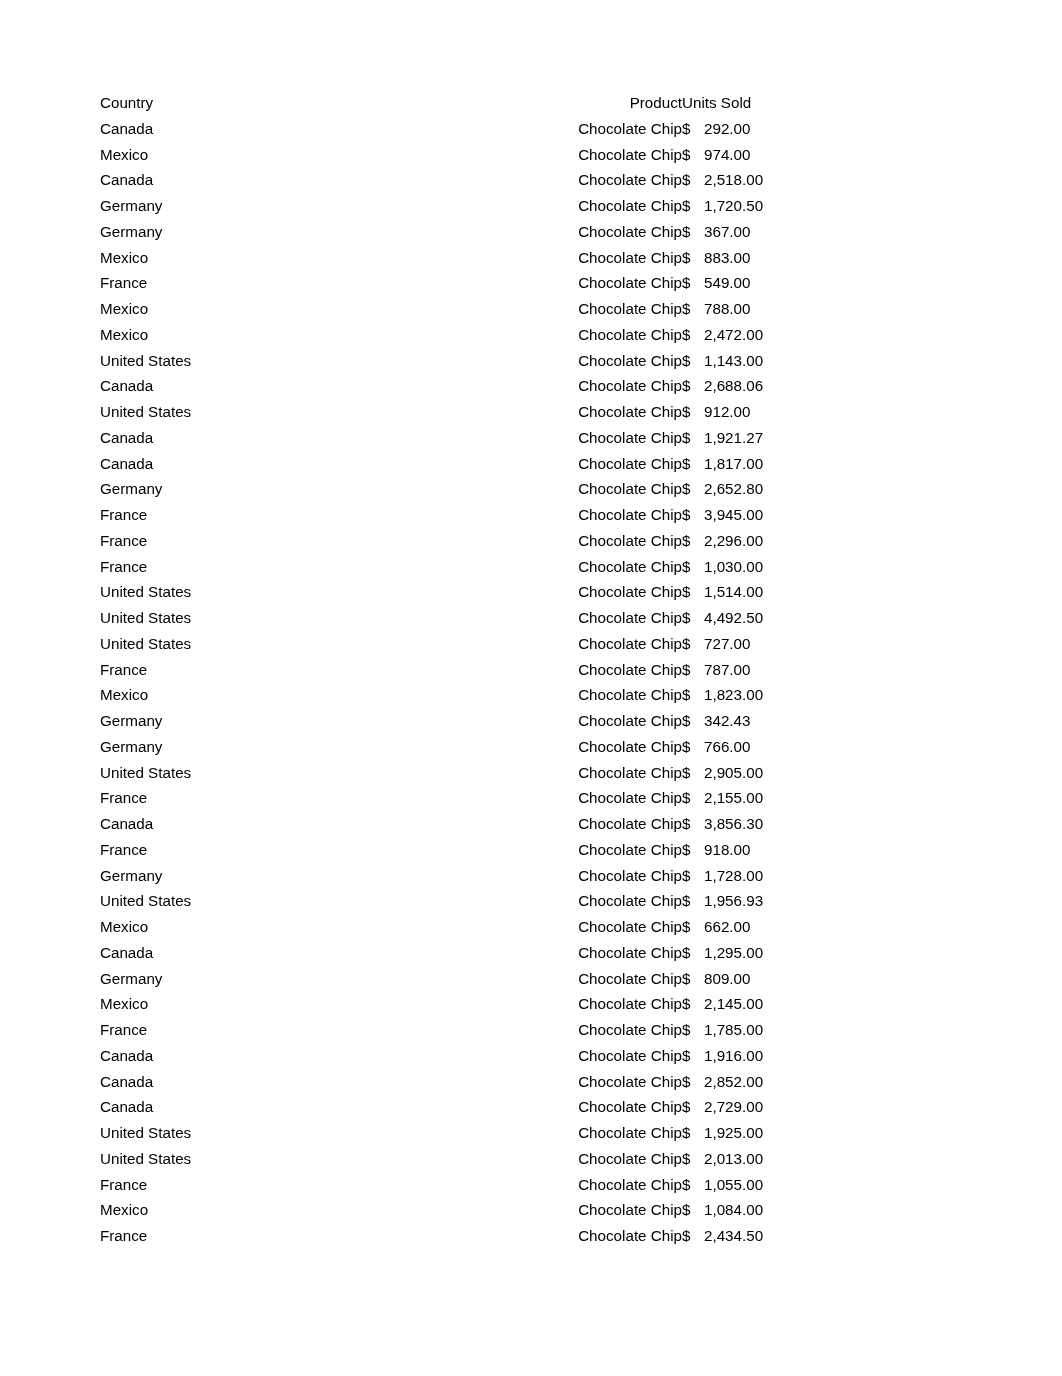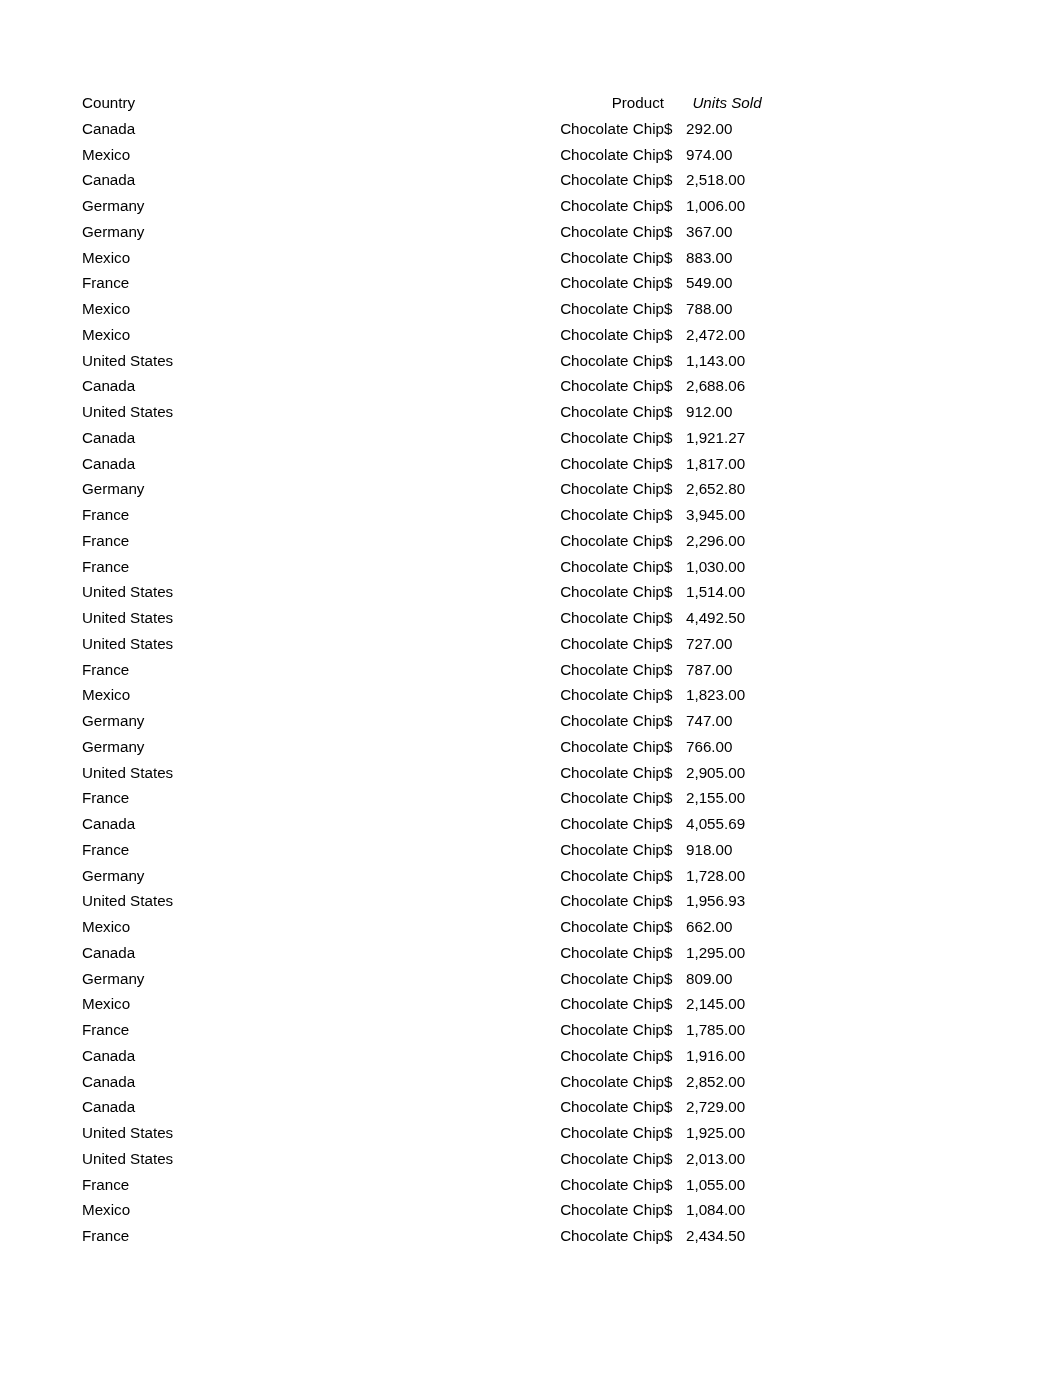--- a/index.html
+++ b/index.html
@@ -15,21 +15,21 @@
     -webkit-font-smoothing: antialiased;
   }
   #sheet {
     position: relative;
     width: 1062px;
     height: 1376px;
     overflow: hidden;
   }
   table.grid {
     position: absolute;
-    left: 82px;
+    left: 100px;
     top: 90px;
     border-collapse: collapse;
     font-size: 15.2px;
     line-height: 25.75px;
   }
   table.grid th,
   table.grid td {
     padding: 0;
     margin: 0;
     font-weight: normal;
@@ -45,22 +45,21 @@
 
   th.h-country,
   td.cell-country {
     text-align: left;
   }
   th.h-product,
   td.cell-product {
     text-align: right;
   }
   th.h-units {
-    text-align: center;
-    font-style: italic;
+    text-align: left;
   }
   td.cell-symbol {
     text-align: left;
   }
   td.cell-amount {
     text-align: left;
   }
 </style>
 </head>
 <body>
@@ -96,21 +95,21 @@
         <tr>
           <td class="cell-country">Canada</td>
           <td class="cell-product">Chocolate Chip</td>
           <td class="cell-symbol">$</td>
           <td class="cell-amount">2,518.00</td>
         </tr>
         <tr>
           <td class="cell-country">Germany</td>
           <td class="cell-product">Chocolate Chip</td>
           <td class="cell-symbol">$</td>
-          <td class="cell-amount">1,006.00</td>
+          <td class="cell-amount">1,720.50</td>
         </tr>
         <tr>
           <td class="cell-country">Germany</td>
           <td class="cell-product">Chocolate Chip</td>
           <td class="cell-symbol">$</td>
           <td class="cell-amount">367.00</td>
         </tr>
         <tr>
           <td class="cell-country">Mexico</td>
           <td class="cell-product">Chocolate Chip</td>
@@ -216,21 +215,21 @@
         <tr>
           <td class="cell-country">Mexico</td>
           <td class="cell-product">Chocolate Chip</td>
           <td class="cell-symbol">$</td>
           <td class="cell-amount">1,823.00</td>
         </tr>
         <tr>
           <td class="cell-country">Germany</td>
           <td class="cell-product">Chocolate Chip</td>
           <td class="cell-symbol">$</td>
-          <td class="cell-amount">747.00</td>
+          <td class="cell-amount">342.43</td>
         </tr>
         <tr>
           <td class="cell-country">Germany</td>
           <td class="cell-product">Chocolate Chip</td>
           <td class="cell-symbol">$</td>
           <td class="cell-amount">766.00</td>
         </tr>
         <tr>
           <td class="cell-country">United States</td>
           <td class="cell-product">Chocolate Chip</td>
@@ -240,21 +239,21 @@
         <tr>
           <td class="cell-country">France</td>
           <td class="cell-product">Chocolate Chip</td>
           <td class="cell-symbol">$</td>
           <td class="cell-amount">2,155.00</td>
         </tr>
         <tr>
           <td class="cell-country">Canada</td>
           <td class="cell-product">Chocolate Chip</td>
           <td class="cell-symbol">$</td>
-          <td class="cell-amount">4,055.69</td>
+          <td class="cell-amount">3,856.30</td>
         </tr>
         <tr>
           <td class="cell-country">France</td>
           <td class="cell-product">Chocolate Chip</td>
           <td class="cell-symbol">$</td>
           <td class="cell-amount">918.00</td>
         </tr>
         <tr>
           <td class="cell-country">Germany</td>
           <td class="cell-product">Chocolate Chip</td>

